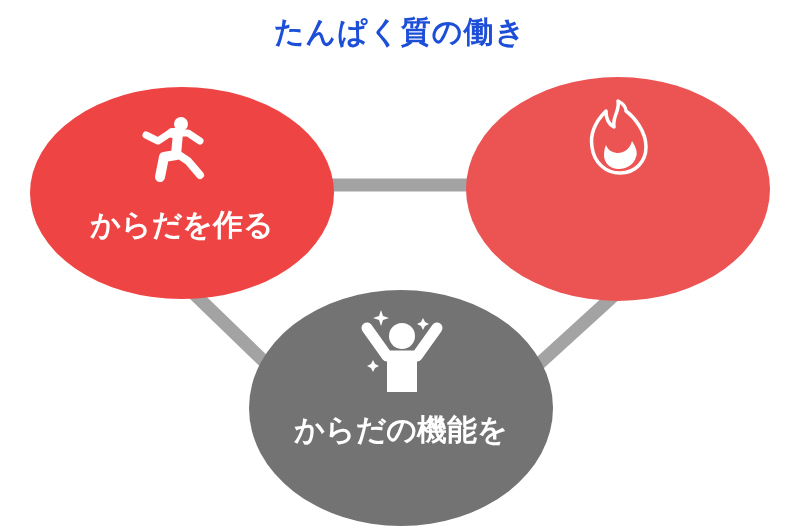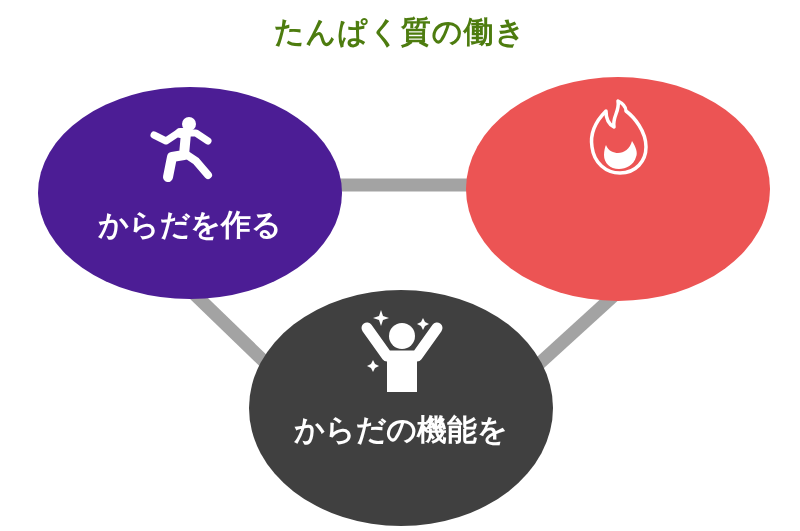--- a/index.html
+++ b/index.html
@@ -1,58 +1,58 @@
 <!DOCTYPE html>
 <html><head>
   <meta charset="utf-8">
   <style>
     html, body { margin: 0; padding: 0; background: #ffffff; }
     body { width: 800px; height: 531px; position: relative; overflow: hidden;
            font-family: "DejaVu Sans", "Liberation Sans", sans-serif; }
     .title { position: absolute; left: 0; top: 12px; width: 800px; text-align: center;
-             font-size: 30px; font-weight: bold; color: #4d7c0f; letter-spacing: 1px; }
+             font-size: 30px; font-weight: bold; color: #1d4ed8; letter-spacing: 1px; }
     svg.connectors { position: absolute; left: 0; top: 0; }
     .node { position: absolute; border-radius: 50%; }
     .node-label { position: absolute; left: 0; width: 100%; text-align: center;
                   color: #ffffff; font-weight: bold; font-size: 30px; line-height: 40px; }
     .icon { position: absolute; }
   </style>
 </head>
 <body>
 
 <div class="title">たんぱく質の働き</div>
 
 <svg class="connectors" width="800" height="531">
   <line x1="300" y1="185" x2="500" y2="185" stroke="#a3a3a3" stroke-width="13"></line>
   <line x1="185" y1="285" x2="275" y2="372" stroke="#a3a3a3" stroke-width="13"></line>
   <line x1="620" y1="290" x2="530" y2="372" stroke="#a3a3a3" stroke-width="13"></line>
 </svg>
 
-<div class="node" style="left:38px; top:87px; width:304px; height:212px; background:#4c1d95;">
+<div class="node" style="left:30px; top:87px; width:304px; height:212px; background:#ef4444;">
   <svg class="icon" style="left:108px; top:30px;" width="80" height="72" viewBox="0 0 80 72">
     <circle cx="43" cy="7" r="7" fill="#fff"></circle>
     <path d="M8 18 L20 24 L32 16 L50 16 L62 24" stroke="#fff" stroke-width="7" stroke-linecap="round" stroke-linejoin="round" fill="none"></path>
     <path d="M34 16 L40 16 L38 38 L26 40 L22 60" stroke="#fff" stroke-width="10" stroke-linecap="round" stroke-linejoin="round" fill="none"></path>
     <path d="M38 36 L50 44 L62 58" stroke="#fff" stroke-width="8" stroke-linecap="round" stroke-linejoin="round" fill="none"></path>
   </svg>
   <div class="node-label" style="top:118px;">
     <div>からだを作る</div>
   </div>
 </div>
 
 <div class="node" style="left:466px; top:77px; width:304px; height:224px; background:#ec5454;">
   <svg class="icon" style="left:118px; top:20px;" width="70" height="80" viewBox="0 0 70 80">
     <path d="M34 4 C36 14 28 20 30 30 C22 26 22 18 22 14 C10 26 6 38 8 50 C10 66 22 76 36 76 C52 76 62 64 62 50 C62 34 50 20 42 14 C42 10 38 6 34 4 Z" fill="none" stroke="#fff" stroke-width="3.5" stroke-linejoin="round"></path>
     <path d="M22 48 C24 54 30 56 34 56 C40 56 46 52 48 44 C52 50 54 56 52 60 C50 68 42 72 35 72 C26 72 20 66 20 58 C20 54 21 50 22 48 Z" fill="#fff"></path>
   </svg>
   <div class="node-label" style="top:110px;">
   </div>
 </div>
 
-<div class="node" style="left:249px; top:290px; width:304px; height:236px; background:#404040;">
+<div class="node" style="left:249px; top:290px; width:304px; height:236px; background:#737373;">
   <svg class="icon" style="left:108px; top:16px;" width="90" height="90" viewBox="0 0 90 90">
     <path d="M24 4 L26 10 L32 12 L26 14 L24 20 L22 14 L16 12 L22 10 Z" fill="#fff"></path>
     <path d="M66 12 L68 16 L72 18 L68 20 L66 24 L64 20 L60 18 L64 16 Z" fill="#fff"></path>
     <path d="M16 54 L18 58 L22 60 L18 62 L16 66 L14 62 L10 60 L14 58 Z" fill="#fff"></path>
     <circle cx="45" cy="30" r="13" fill="#fff"></circle>
     <path d="M10 22 L30 50 L60 50 L80 22" stroke="#fff" stroke-width="11" stroke-linecap="round" stroke-linejoin="round" fill="none"></path>
     <rect x="30" y="46" width="30" height="40" fill="#fff"></rect>
   </svg>
   <div class="node-label" style="top:120px;">
     <div>からだの機能を</div>

